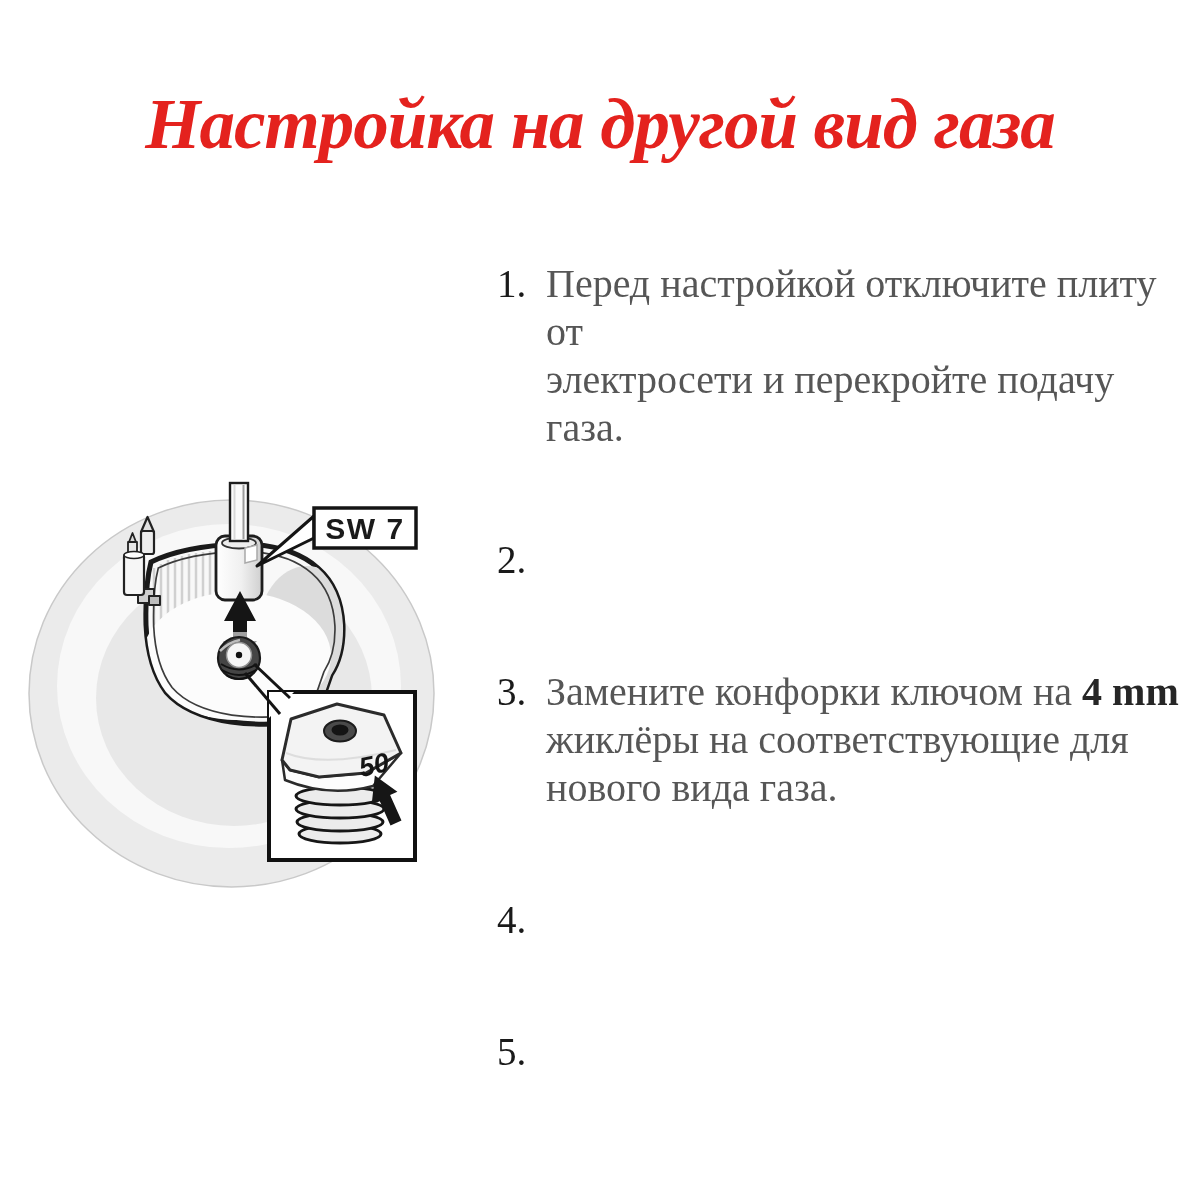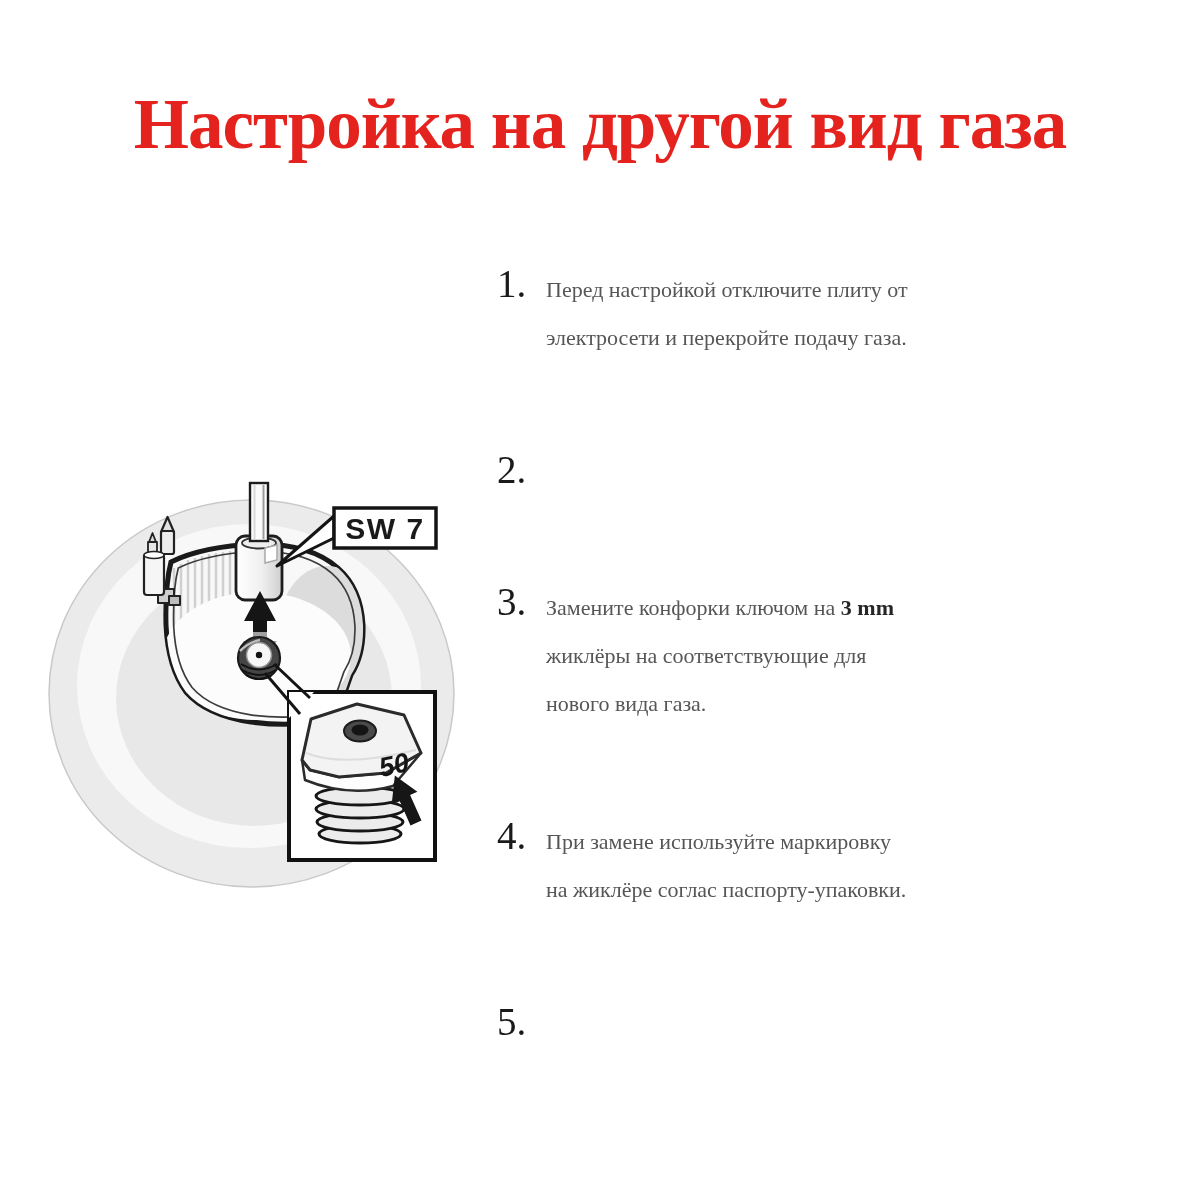--- a/index.html
+++ b/index.html
@@ -4,62 +4,61 @@
 <style>
   html,body{margin:0;padding:0;}
   body{
     width:1200px;height:1200px;position:relative;background:#ffffff;
     font-family:"Liberation Serif", serif;overflow:hidden;
   }
   .title{
     position:absolute;top:84px;left:0;width:1200px;text-align:center;
     font-size:71px;font-weight:700;color:#e4221e;letter-spacing:-1px;
     white-space:nowrap;
+    font-style:italic;
   }
   .steps{
     position:absolute;left:497px;top:260px;width:690px;
   }
   .step{display:flex;align-items:baseline;margin-bottom:84px;}
   .step-num{
     font-size:39px;color:#1a1a1a;min-width:36px;margin-right:13px;
     line-height:48px;flex:0 0 auto;
   }
   .step-text{
-    font-size:22px;color:#565656;line-height:48px;white-space:pre-line;
+    font-size:40px;color:#565656;line-height:48px;white-space:pre-line;
   }
   .step-text b{color:#262626;font-weight:700;}
   .illustration{
-    position:absolute;left:44px;top:458px;width:420px;height:435px;
+    position:absolute;left:24px;top:458px;width:420px;height:435px;
   }
   svg text{font-family:"Liberation Sans", sans-serif;}
 </style>
 </head>
 <body>
 
 <div class="title">Настройка на другой вид газа</div>
 
 <div class="steps">
   <div class="step">
     <div class="step-num">1.</div>
     <div class="step-text">Перед настройкой отключите плиту от
 электросети и перекройте подачу газа.</div>
   </div>
   <div class="step">
     <div class="step-num">2.</div>
   </div>
   <div class="step">
     <div class="step-num">3.</div>
-    <div class="step-text"><span>Замените конфорки ключом на </span><b>3 mm</b><span>
+    <div class="step-text"><span>Замените конфорки ключом на </span><b>4 mm</b><span>
 жиклёры на соответствующие для
 нового вида газа.</span></div>
   </div>
   <div class="step">
     <div class="step-num">4.</div>
-    <div class="step-text">При замене используйте маркировку
-на жиклёре соглас паспорту-упаковки.</div>
   </div>
   <div class="step">
     <div class="step-num">5.</div>
   </div>
 </div>
 
 <div class="illustration">
 <svg width="420" height="435" viewBox="0 0 420 435" xmlns="http://www.w3.org/2000/svg">
   <defs>
     <linearGradient id="socketGrad" x1="0" y1="0" x2="1" y2="0">

